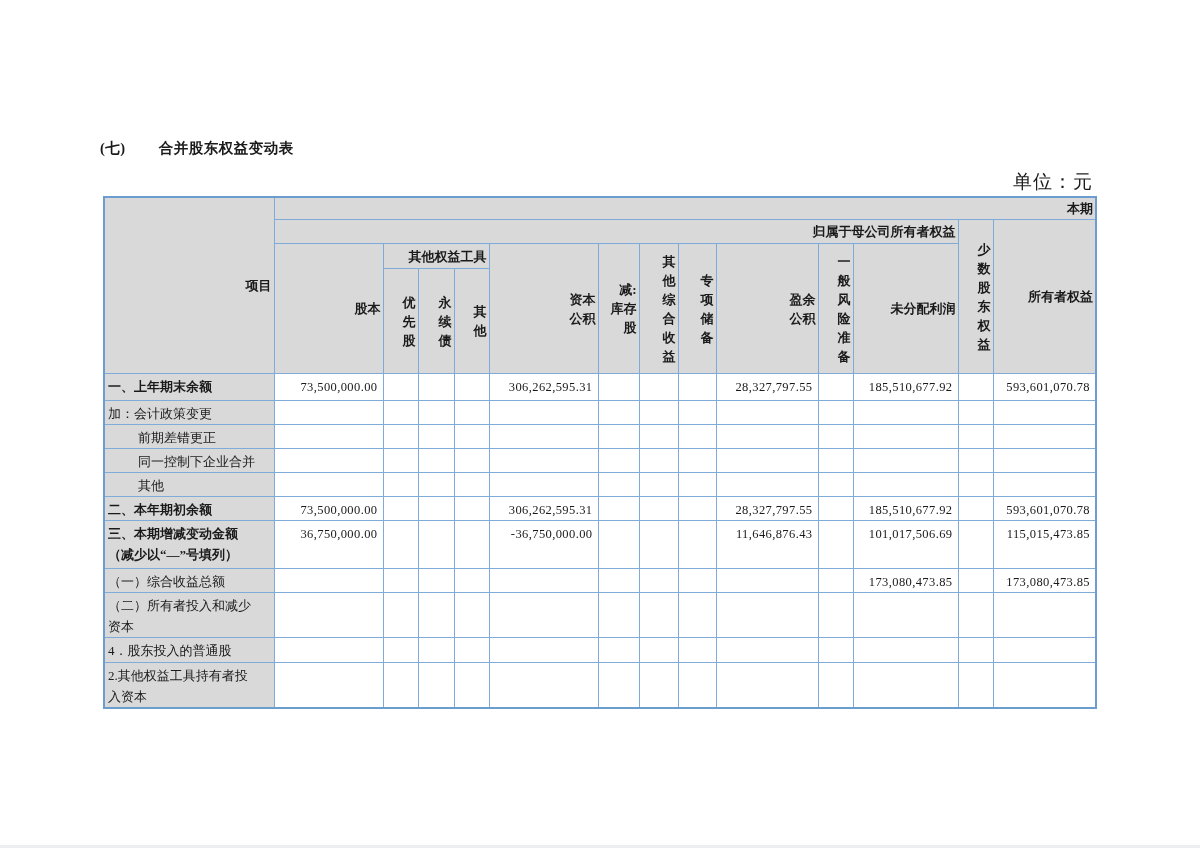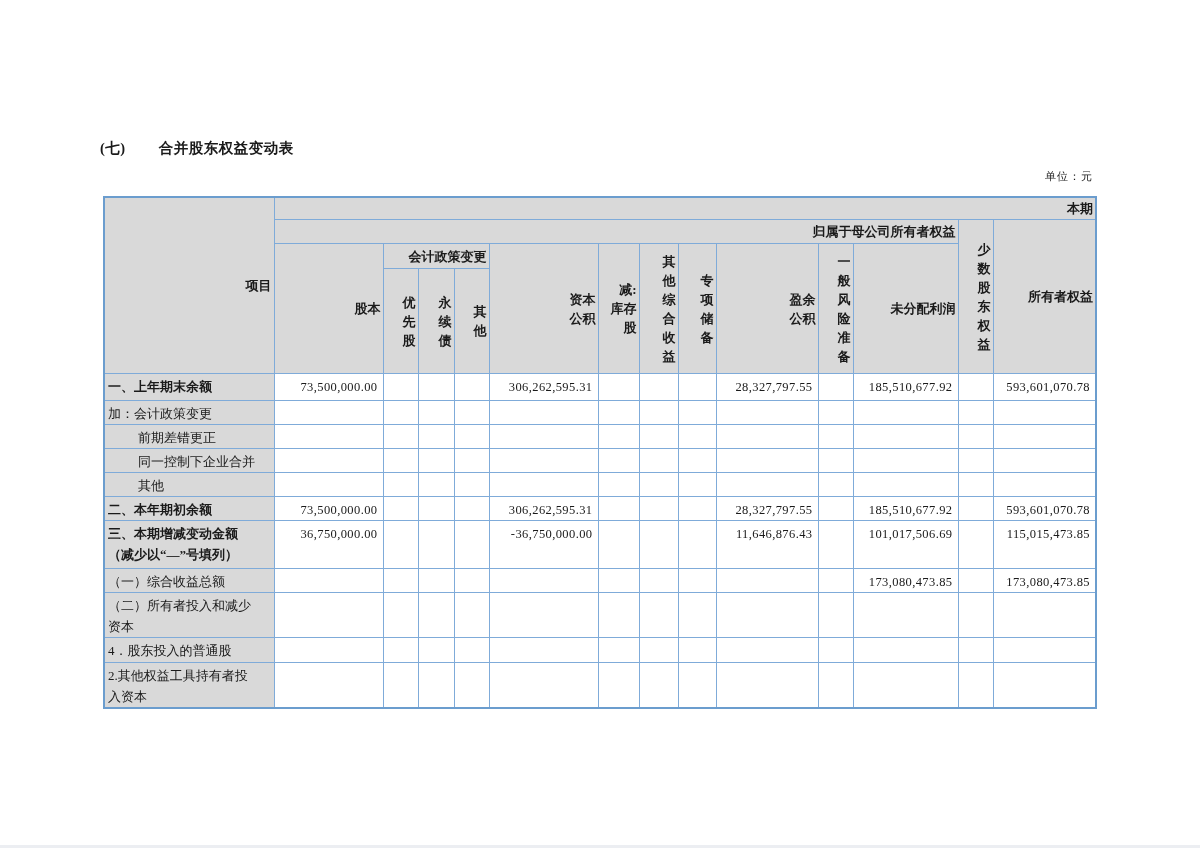--- a/index.html
+++ b/index.html
@@ -9,21 +9,21 @@
     font-family:"Liberation Serif","DejaVu Serif",serif;
   }
   .page{position:absolute;inset:0;background:#ffffff;border-radius:29px;}
   .doc-title{
     position:absolute;left:100px;top:139px;
     font-size:14.5px;font-weight:bold;letter-spacing:0.5px;white-space:nowrap;
   }
   .title-gap{display:inline-block;width:33px;}
   .unit-label{
     position:absolute;top:169px;right:107px;
-    font-size:11px;letter-spacing:1px;
+    font-size:19px;letter-spacing:1px;
   }
   table.equity-table{
     position:absolute;left:103px;top:196px;width:992px;
     border-collapse:collapse;table-layout:fixed;
     border:2px solid #6b9dce;
   }
   .equity-table th,.equity-table td{
     border:1px solid #7fabd9;overflow:hidden;box-sizing:border-box;
   }
   .equity-table th{
@@ -89,21 +89,21 @@
         <th rowspan="3">少
 数
 股
 东
 权
 益</th>
         <th rowspan="3">所有者权益</th>
       </tr>
       <tr class="hr3">
         <th rowspan="2">股本</th>
-        <th colspan="3">会计政策变更</th>
+        <th colspan="3">其他权益工具</th>
         <th rowspan="2">资本
 公积</th>
         <th rowspan="2">减:
 库存
 股</th>
         <th rowspan="2">其
 他
 综
 合
 收

